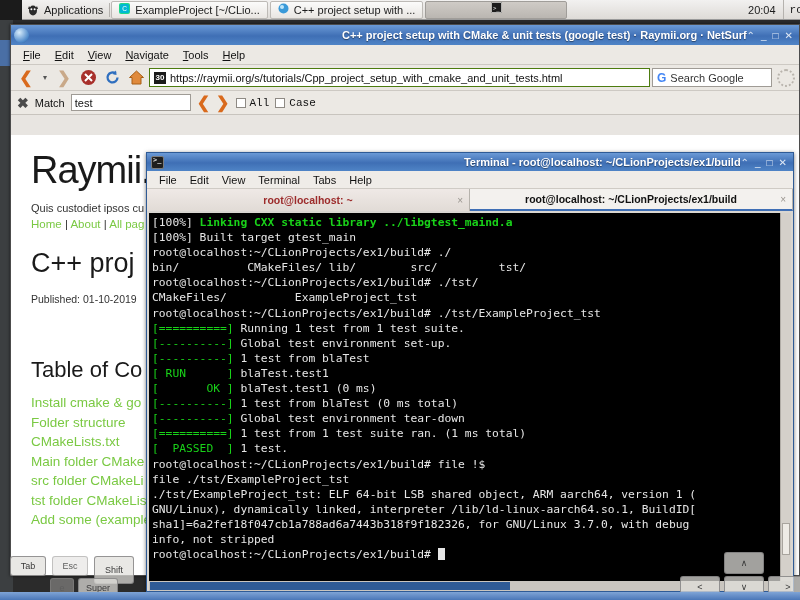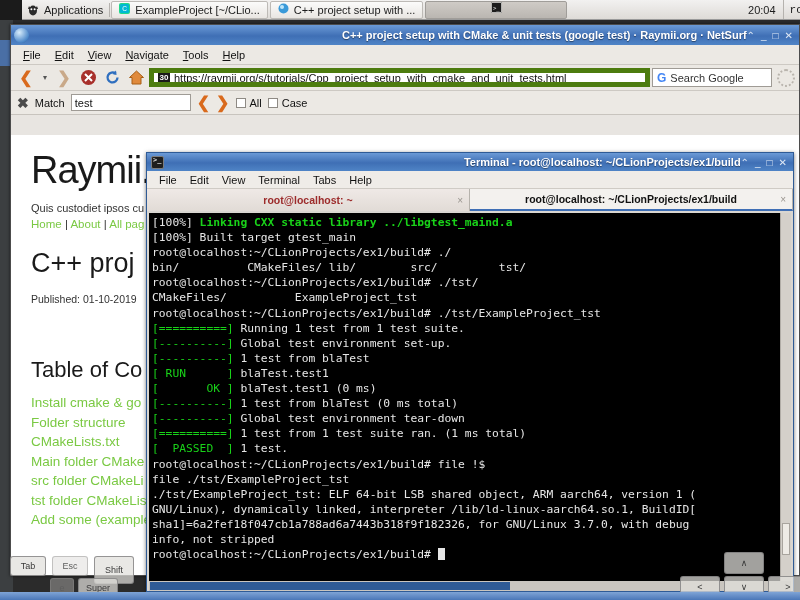--- a/index.html
+++ b/index.html
@@ -83,21 +83,21 @@
 
   .toolbar {
     height:26px; display:flex; align-items:center; gap:2px;
     padding:0 4px; background:#ebe8e3; border-bottom:1px solid #cdc9c3;
   }
   .tb-btn { width:22px; height:22px; display:flex; align-items:center; justify-content:center; }
   .arrowglyph { font-size:16px; color:#d96a1d; font-weight:bold; line-height:1; }
   .arrowglyph.dim { color:#c9a989; }
   .tiny-caret { font-size:8px; color:#555; }
   .urlbar {
-    flex:1; height:19px; background:#fff; border:5px solid #4d7c0f;
+    flex:1; height:19px; background:#fff; border:1px solid #4d7c0f;
     display:flex; align-items:center; gap:4px; padding:0 4px;
     font-size:11px; color:#111; overflow:hidden; white-space:nowrap;
   }
   .fav {
     width:12px; height:12px; background:#1b1b1b; color:#fff; font-size:8px;
     display:flex; align-items:center; justify-content:center; font-weight:bold; flex:none;
   }
   .searchbox {
     width:120px; height:19px; background:#fff; border:1px solid #9f9b95;
     display:flex; align-items:center; gap:4px; padding:0 4px; font-size:11px; color:#333;
@@ -108,21 +108,21 @@
   .findbar {
     height:24px; display:flex; align-items:center; gap:6px; padding:0 6px;
     background:#ece9e4; border-bottom:1px solid #c8c4be; font-size:11px; color:#111;
   }
   .findbar .closeX { font-size:14px; color:#4a4a4a; font-weight:bold; }
   .find-input {
     width:120px; height:17px; background:#fff; border:1px solid #9f9b95;
     font-size:11px; padding:0 3px; display:flex; align-items:center;
   }
   .cbox { width:10px; height:10px; border:1px solid #8e8a84; background:#fff; display:inline-block; }
-  .findbar label { display:flex; align-items:center; gap:4px; }
+  .findbar label { display:flex; align-items:center; gap:4px;font-family:Liberation Mono, monospace; }
 
   .page {
     position:absolute; left:0; top:110px; right:0; bottom:0;
     background:#fff; overflow:hidden;
   }
   .page-inner { padding: 14px 20px; }
   .brand { font-size:38px; color:#1a1a1a; font-weight:normal; letter-spacing:-1px; }
   .tagline { font-size:11px; color:#333; margin-top:10px; }
   .navlinks { font-size:11.5px; margin-top:4px; color:#333; }
   .navlinks a { color:#7ac943; text-decoration:none; }

